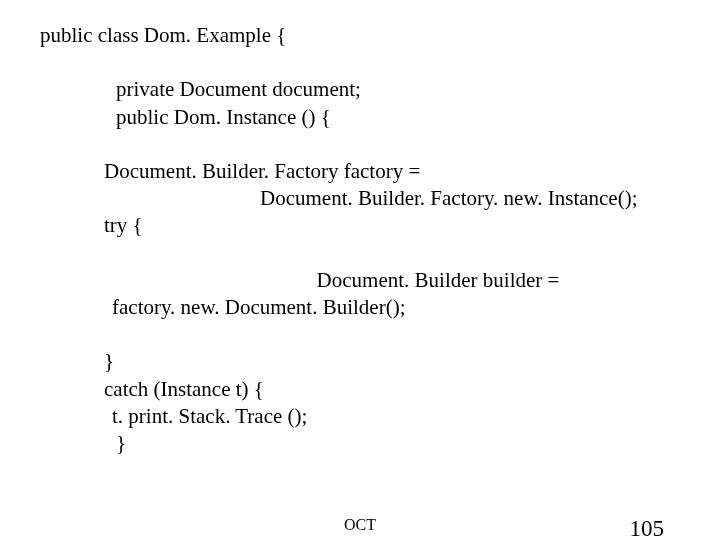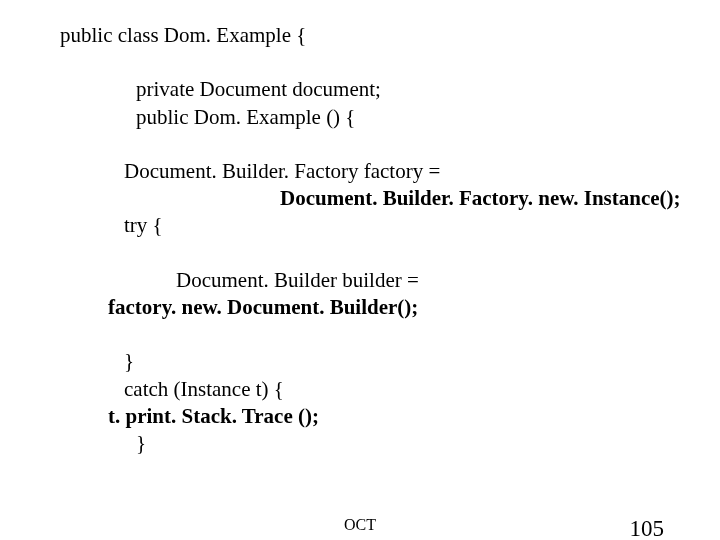--- a/index.html
+++ b/index.html
@@ -11,32 +11,31 @@
       width: 720px;
       height: 540px;
       background: #ffffff;
       font-family: "Times New Roman", Times, serif;
       font-size: 21px;
       color: #000000;
       position: relative;
     }
     .code-container {
       padding: 22px 0 0 0;
-      margin-left: 20px;
     }
     .line {
       white-space: pre;
       line-height: 1.3;
     }
     .indent-0 { padding-left: 40px; }
     .indent-1 { padding-left: 116px; }
     .indent-2 { padding-left: 104px; }
-    .indent-3 { padding-left: 156px; }
-    .indent-4 { padding-left: 88px; font-weight: bold; }
-    .indent-5 { padding-left: 260px; font-weight: bold; }
+    .indent-3 { padding-left: 156px; text-align: center; }
+    .indent-4 { padding-left: 112px; }
+    .indent-5 { padding-left: 260px; }
     .indent-brace { padding-left: 116px; }
     .spacer { height: 27px; }
     .footer {
       position: absolute;
       bottom: 24px;
       width: 100%;
     }
     .footer-center {
       position: absolute;
       left: 50%;
@@ -49,21 +48,21 @@
       font-size: 23px;
     }
   </style>
 </head>
 <body>
 
 <div class="code-container">
   <div class="line indent-0">public class Dom. Example {</div>
   <div class="spacer"></div>
   <div class="line indent-1">private Document document;</div>
-  <div class="line indent-1">public Dom. Example () {</div>
+  <div class="line indent-1">public Dom. Instance () {</div>
   <div class="spacer"></div>
   <div class="line indent-2">Document. Builder. Factory factory =</div>
   <div class="line indent-5">Document. Builder. Factory. new. Instance();</div>
   <div class="line indent-2">try {</div>
   <div class="spacer"></div>
   <div class="line indent-3">Document. Builder builder =</div>
   <div class="line indent-4">factory. new. Document. Builder();</div>
   <div class="spacer"></div>
   <div class="line indent-2">}</div>
   <div class="line indent-2">catch (Instance t) {</div>

